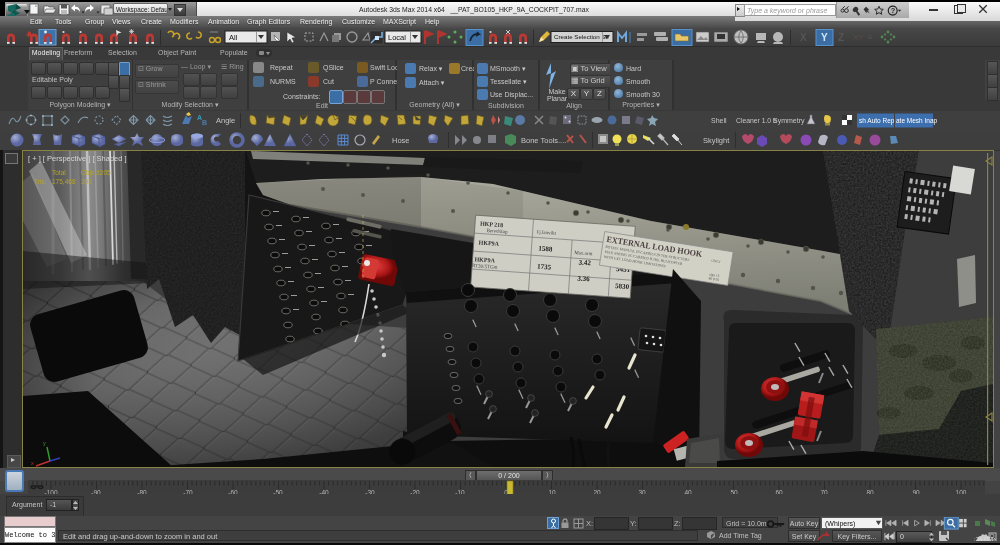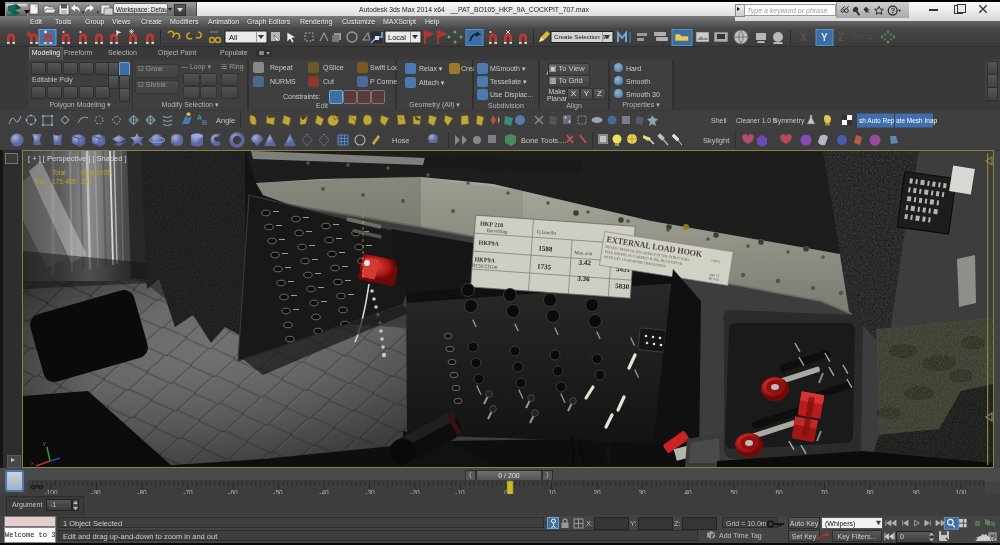--- a/index.html
+++ b/index.html
@@ -25,21 +25,21 @@
   .rpanel{position:absolute;top:60px;height:50px;background:#3f3f3f;border-right:2px solid #313131;}
   .rlabel{position:absolute;bottom:1px;width:100%;text-align:center;color:#b5b5b5;font-size:7px;}
   .rbtn{width:13px;height:11px;background:linear-gradient(#555,#3f3f3f);border:1px solid #2f2f2f;border-radius:2px;}
   .sbtn{position:absolute;width:9px;height:12px;background:linear-gradient(#565656,#404040);border:1px solid #2f2f2f;border-radius:1px;}
   .gbtn{position:absolute;width:40px;height:12px;color:#9a9a9a;font-size:7px;background:linear-gradient(#4c4c4c,#424242);border:1px solid #363636;border-radius:2px;padding-left:2px;}
   .mbt{position:absolute;width:15px;height:11px;background:linear-gradient(#525252,#404040);border:1px solid #333;border-radius:2px;}
   .ricon{position:absolute;width:11px;height:11px;background:#888;border-radius:2px;}
   .rtext{position:absolute;color:#c9c9c9;font-size:7px;white-space:nowrap;}
   .cbtn{position:absolute;top:30px;width:12px;height:12px;background:#5a3a3a;border:1px solid #777;border-radius:2px;}
   .bicon{position:absolute;width:11px;height:11px;background:#4a7ab0;border-radius:2px;}
-  .tvbtn{position:absolute;left:8px;width:40px;height:11px;color:#ccc;font-size:7.5px;background:linear-gradient(#535353,#414141);border:1px solid #333;border-radius:2px;white-space:nowrap;}
+  .tvbtn{position:absolute;left:30px;width:40px;height:11px;color:#ccc;font-size:7.5px;background:linear-gradient(#535353,#414141);border:1px solid #333;border-radius:2px;white-space:nowrap;}
   .xyz{position:absolute;width:11px;height:10px;background:linear-gradient(#5a5a5a,#454545);border:1px solid #333;color:#ddd;font-size:8px;text-align:center;border-radius:2px;}
   .hicon{position:absolute;left:4px;width:9px;height:9px;background:radial-gradient(circle at 40% 35%,#93b7d6,#3f6d9c);border-radius:50% 50% 45% 45%;}
   
   #tb3{left:0;top:111px;width:1000px;height:19px;background:#3f3f3f;border-bottom:1px solid #363636;}
   #tb4{left:0;top:130px;width:1000px;height:20px;background:#3e3e3e;border-bottom:1px solid #333;}
   
   #leftstrip{left:0;top:150px;width:22px;height:319px;background:#2d2d2d;border-right:1px solid #222;}
   #leftstrip .edge{position:absolute;left:0;top:0;width:3px;height:319px;background:#141414;}
   #vp{left:22px;top:150px;width:972px;height:318px;background:#3d3d3d;border:1px solid #8a8243;box-sizing:border-box;overflow:hidden;}
   
@@ -1270,21 +1270,20 @@
   <div class="abs" id="argrow"></div>
   <div class="abs" style="left:6px;top:496px;width:76px;height:19px;background:#3a3a3a;border:1px solid #2d2d2d;"></div>
   <div class="abs" style="left:12px;top:501px;color:#c5c5c5;font-size:7px;">Argument</div>
   <div class="abs" style="left:46px;top:499px;width:26px;height:12px;background:linear-gradient(#555,#3a3a3a);border:1px solid #222;color:#ccc;font-size:7px;padding:1px 0 0 3px;box-sizing:border-box;">-1</div>
   <div class="abs" style="left:72px;top:499px;width:7px;height:12px;background:#4a4a4a;border:1px solid #222;box-sizing:border-box;"></div>
   <svg class="abs" style="left:72px;top:500px" width="7" height="11" viewBox="0 0 7 11">
       <path d="M3.5 1 L6 4 H1 Z M3.5 10 L1 7 H6 Z" fill="#bbb"></path>
     </svg>
   <div class="abs" id="statusrow"></div>
   
-  <div class="abs" style="left:58px;top:517px;width:486px;height:11px;background:#3e3e3e;border:1px solid #2d2d2d;color:#c8c8c8;font-size:7.5px;padding:1px 0 0 4px;box-sizing:border-box;">1 Object Selected</div>
   <div class="abs" style="left:58px;top:530px;width:640px;height:11px;background:#3e3e3e;border:1px solid #2d2d2d;color:#c8c8c8;font-size:7.5px;padding:1px 0 0 4px;box-sizing:border-box;">Edit and drag up-and-down to zoom in and out</div>
   <div class="abs" style="left:547px;top:517px;width:12px;height:12px;background:#3a6ea5;border:1px solid #6f9fd0;box-sizing:border-box;"></div>
   <svg class="abs" style="left:549px;top:518px" width="9" height="10" viewBox="0 0 9 10">
       <circle cx="4.5" cy="3" r="2" fill="none" stroke="#fff" stroke-width="1"></circle>
       <path d="M4.5 5 v3 M2.5 10 l2 -2.5 l2 2.5" stroke="#fff" stroke-width="1" fill="none"></path>
     </svg>
   <svg class="abs" style="left:560px;top:518px" width="10" height="11" viewBox="0 0 10 11">
       <rect x="1.5" y="4.5" width="7" height="5.5" fill="#999"></rect>
       <path d="M3 4.5 V3 a2 2 0 0 1 4 0 V4.5" stroke="#999" stroke-width="1.3" fill="none"></path>
     </svg>

